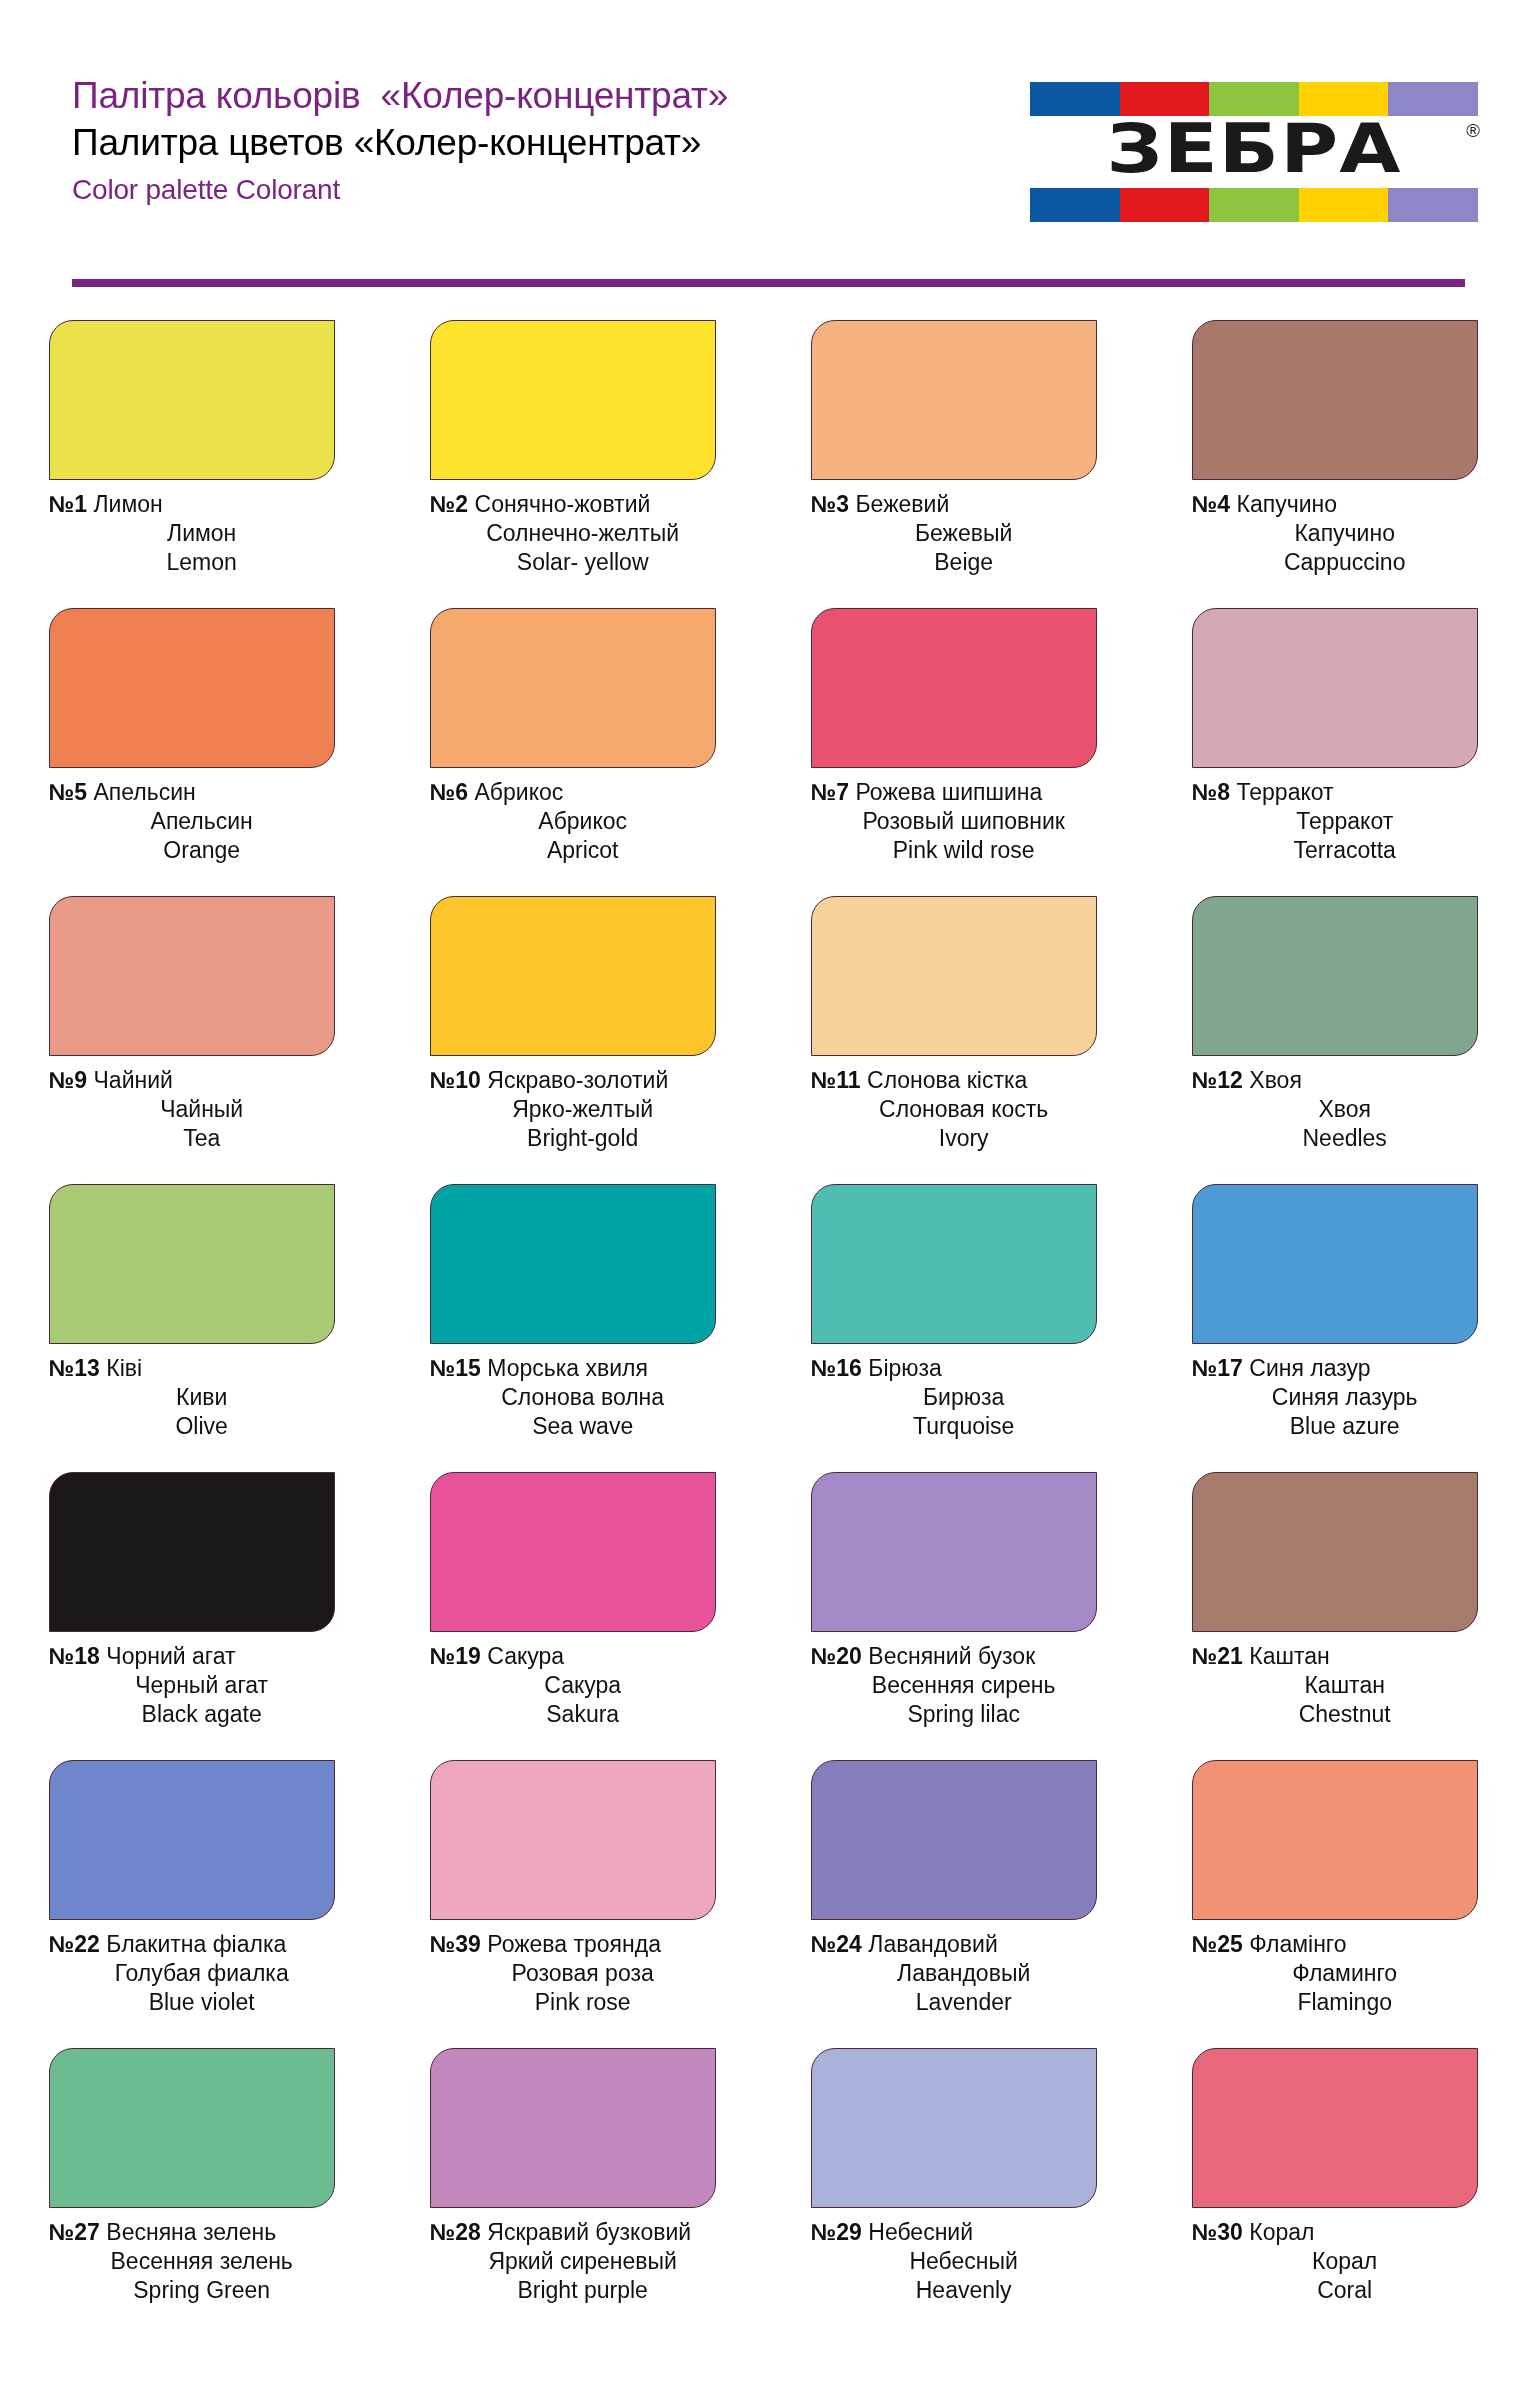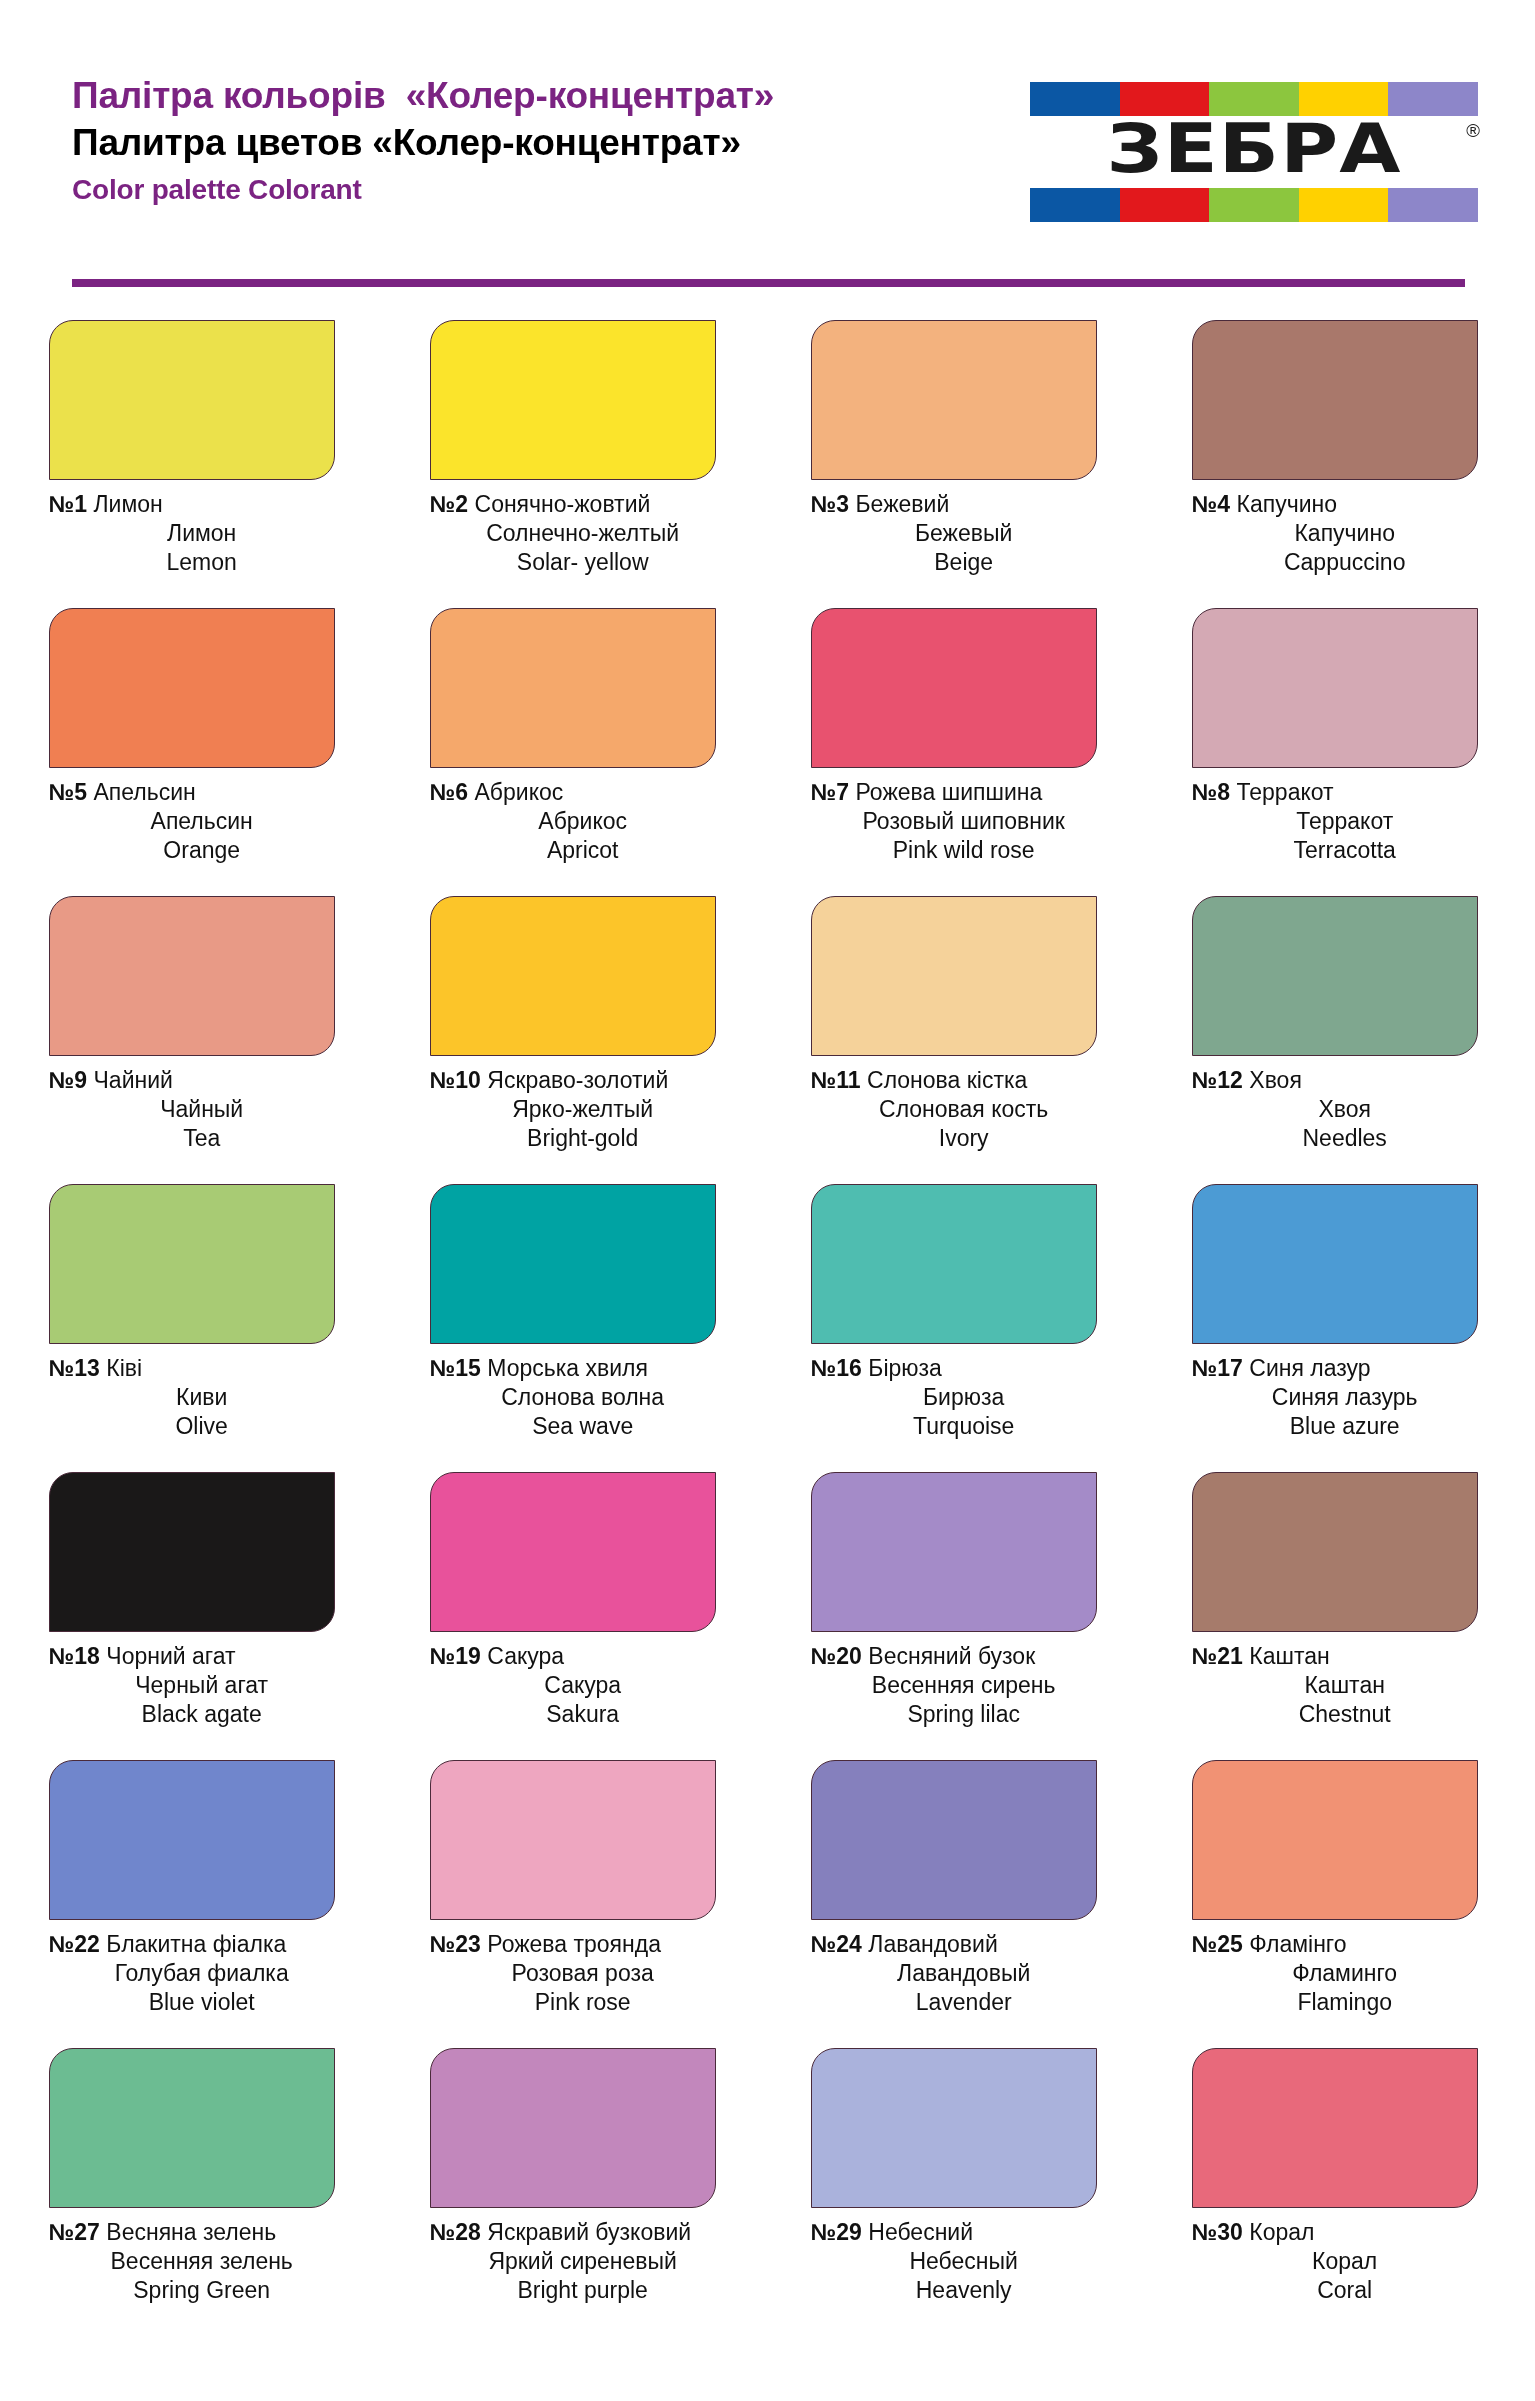--- a/index.html
+++ b/index.html
@@ -21,21 +21,21 @@
     position: relative;
     padding: 72px 0 0 72px;
     height: 195px;
     box-sizing: border-box;
   }
   .title-block {
     display: block;
   }
   .title-line {
     color: #7B2382;
-    font-weight: bold;
+    font-weight: normal;
     font-size: 37px;
     line-height: 47px;
     letter-spacing: -0.2px;
     white-space: pre;
   }
   .title-line.lat {
     font-size: 28px;
   }
 
   .logo {
@@ -325,21 +325,21 @@
       <div class="swatch" style="background: rgb(112, 134, 204);"></div>
       <div class="labels">
         <div class="lbl lbl-1"><span class="num">№22</span><span> Блакитна фіалка</span></div>
         <div class="lbl lbl-2">Голубая фиалка</div>
         <div class="lbl lbl-3">Blue violet</div>
       </div>
     </div>
     <div class="cell">
       <div class="swatch" style="background: rgb(238, 166, 192);"></div>
       <div class="labels">
-        <div class="lbl lbl-1"><span class="num">№23</span><span> Рожева троянда</span></div>
+        <div class="lbl lbl-1"><span class="num">№39</span><span> Рожева троянда</span></div>
         <div class="lbl lbl-2">Розовая роза</div>
         <div class="lbl lbl-3">Pink rose</div>
       </div>
     </div>
     <div class="cell">
       <div class="swatch" style="background: rgb(133, 128, 189);"></div>
       <div class="labels">
         <div class="lbl lbl-1"><span class="num">№24</span><span> Лавандовий</span></div>
         <div class="lbl lbl-2">Лавандовый</div>
         <div class="lbl lbl-3">Lavender</div>

